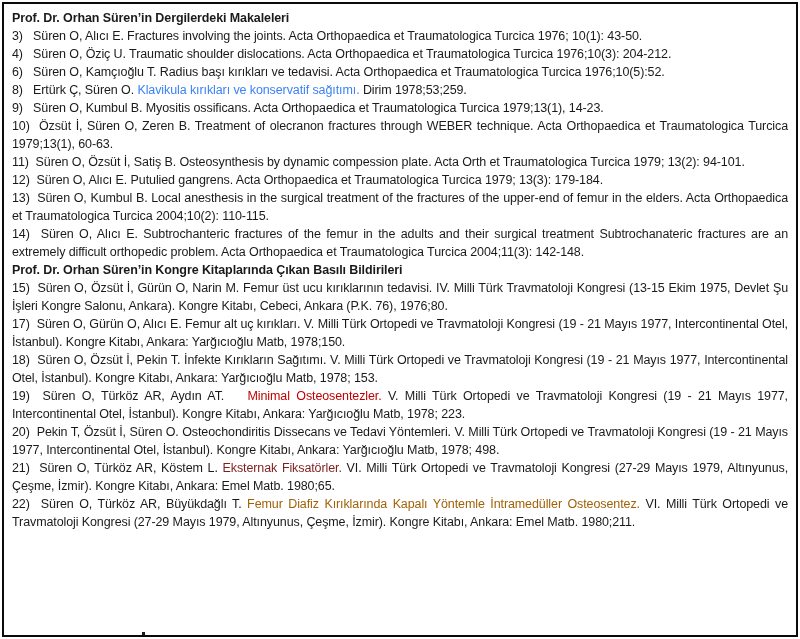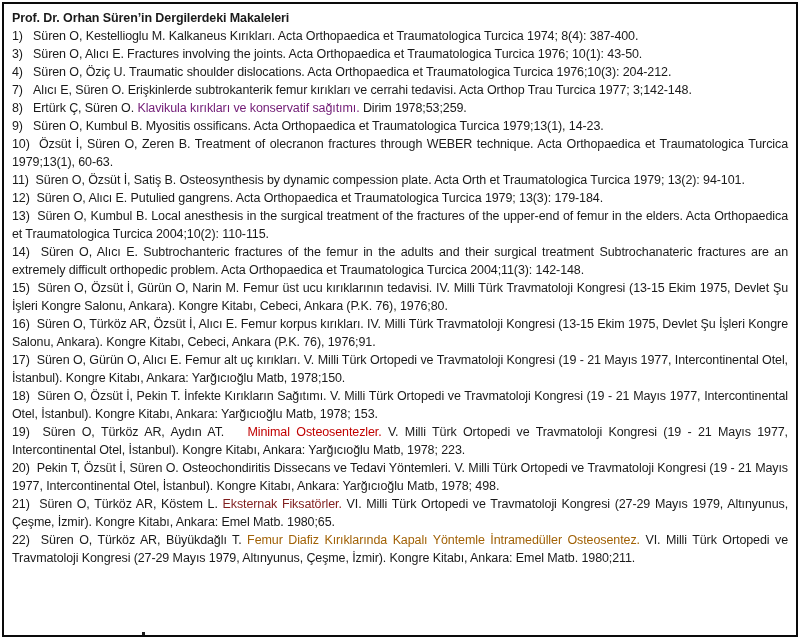--- a/index.html
+++ b/index.html
@@ -45,33 +45,32 @@
     height: 6px;
     background: #1a1a1a;
   }
 </style>
 </head>
 <body>
 
 <div class="page" style="border-color: rgb(10, 10, 10);">
   <div class="content" style="color: rgb(26, 26, 26); padding-left: 8px;">
       <p class="heading">Prof. Dr. Orhan Süren’in Dergilerdeki Makaleleri</p>
-      <p class="ref"><span>1)&nbsp;&nbsp;&nbsp;</span><span>Süren O, Kestellioglu M. Kalkaneus Kırıkları. Acta Orthopaedica et Traumatologica Turcica 1974; 8(4): 387-400.</span></p>
       <p class="ref"><span>3)&nbsp;&nbsp;&nbsp;</span><span>Süren O, Alıcı E. Fractures involving the joints. Acta Orthopaedica et Traumatologica Turcica 1976; 10(1): 43-50.</span></p>
       <p class="ref"><span>4)&nbsp;&nbsp;&nbsp;</span><span>Süren O, Öziç U. Traumatic shoulder dislocations. Acta Orthopaedica et Traumatologica Turcica 1976;10(3): 204-212.</span></p>
-      <p class="ref"><span>7)&nbsp;&nbsp;&nbsp;</span><span>Alıcı E, Süren O. Erişkinlerde subtrokanterik femur kırıkları ve cerrahi tedavisi. Acta Orthop Trau Turcica 1977; 3;142-148.</span></p>
-      <p class="ref"><span>8)&nbsp;&nbsp;&nbsp;</span><span>Ertürk Ç, Süren O. </span><span class="red" style="color: #701a75; margin-top: 32px;">Klavikula kırıkları ve konservatif sağıtımı.</span><span> Dirim 1978;53;259.</span></p>
+      <p class="ref"><span>6)&nbsp;&nbsp;&nbsp;</span><span>Süren O, Kamçıoğlu T. Radius başı kırıkları ve tedavisi. Acta Orthopaedica et Traumatologica Turcica 1976;10(5):52.</span></p>
+      <p class="ref"><span>8)&nbsp;&nbsp;&nbsp;</span><span>Ertürk Ç, Süren O. </span><span class="red" style="color: #3b82f6; margin-top: 32px;">Klavikula kırıkları ve konservatif sağıtımı.</span><span> Dirim 1978;53;259.</span></p>
       <p class="ref"><span>9)&nbsp;&nbsp;&nbsp;</span><span>Süren O, Kumbul B. Myositis ossificans. Acta Orthopaedica et Traumatologica Turcica 1979;13(1), 14-23.</span></p>
       <p class="ref"><span>10)&nbsp;&nbsp;</span><span>Özsüt İ, Süren O, Zeren B. Treatment of olecranon fractures through WEBER technique. Acta Orthopaedica et Traumatologica Turcica 1979;13(1), 60-63.</span></p>
       <p class="ref"><span>11)&nbsp;&nbsp;</span><span>Süren O, Özsüt İ, Satiş B. Osteosynthesis by dynamic compession plate. Acta Orth et Traumatologica Turcica 1979; 13(2): 94-101.</span></p>
       <p class="ref"><span>12)&nbsp;&nbsp;</span><span>Süren O, Alıcı E. Putulied gangrens. Acta Orthopaedica et Traumatologica Turcica 1979; 13(3): 179-184.</span></p>
       <p class="ref"><span>13)&nbsp;&nbsp;</span><span>Süren O, Kumbul B. Local anesthesis in the surgical treatment of the fractures of the upper-end of femur in the elders. Acta Orthopaedica et Traumatologica Turcica 2004;10(2): 110-115.</span></p>
       <p class="ref"><span>14)&nbsp;&nbsp;</span><span>Süren O, Alıcı E. Subtrochanteric fractures of the femur in the adults and their surgical treatment Subtrochanateric fractures are an extremely difficult orthopedic problem. Acta Orthopaedica et Traumatologica Turcica 2004;11(3): 142-148.</span></p>
+      <p class="heading">Prof. Dr. Orhan Süren’in Kongre Kitaplarında Çıkan Basılı Bildirileri</p>
       <p class="ref"><span>15)&nbsp;&nbsp;</span><span>Süren O, Özsüt İ, Gürün O, Narin M. Femur üst ucu kırıklarının tedavisi. IV. Milli Türk Travmatoloji Kongresi (13-15 Ekim 1975, Devlet Şu İşleri Kongre Salonu, Ankara). Kongre Kitabı, Cebeci, Ankara (P.K. 76), 1976;80.</span></p>
-      <p class="ref"><span>16)&nbsp;&nbsp;</span><span>Süren O, Türköz AR, Özsüt İ, Alıcı E. Femur korpus kırıkları. IV. Milli Türk Travmatoloji Kongresi (13-15 Ekim 1975, Devlet Şu İşleri Kongre Salonu, Ankara). Kongre Kitabı, Cebeci, Ankara (P.K. 76), 1976;91.</span></p>
       <p class="ref"><span>17)&nbsp;&nbsp;</span><span>Süren O, Gürün O, Alıcı E. Femur alt uç kırıkları. V. Milli Türk Ortopedi ve Travmatoloji Kongresi (19 - 21 Mayıs 1977, Intercontinental Otel, İstanbul). Kongre Kitabı, Ankara: Yarğıcıoğlu Matb, 1978;150.</span></p>
       <p class="ref"><span>18)&nbsp;&nbsp;</span><span>Süren O, Özsüt İ, Pekin T. İnfekte Kırıkların Sağıtımı. V. Milli Türk Ortopedi ve Travmatoloji Kongresi (19 - 21 Mayıs 1977, Intercontinental Otel, İstanbul). Kongre Kitabı, Ankara: Yarğıcıoğlu Matb, 1978; 153.</span></p>
       <p class="ref"><span>19)&nbsp;&nbsp;</span><span>Süren O, Türköz AR, Aydın AT. </span><span class="red" style="color: rgb(192, 0, 0); margin-left: 17px;">Minimal Osteosentezler.</span><span> V. Milli Türk Ortopedi ve Travmatoloji Kongresi (19 - 21 Mayıs 1977, Intercontinental Otel, İstanbul). Kongre Kitabı, Ankara: Yarğıcıoğlu Matb, 1978; 223.</span></p>
       <p class="ref"><span>20)&nbsp;&nbsp;</span><span>Pekin T, Özsüt İ, Süren O. Osteochondiritis Dissecans ve Tedavi Yöntemleri. V. Milli Türk Ortopedi ve Travmatoloji Kongresi (19 - 21 Mayıs 1977, Intercontinental Otel, İstanbul). Kongre Kitabı, Ankara: Yarğıcıoğlu Matb, 1978; 498.</span></p>
       <p class="ref"><span>21)&nbsp;&nbsp;</span><span>Süren O, Türköz AR, Köstem L. </span><span class="red" style="color: #7f1d1d;">Eksternak Fiksatörler.</span><span> VI. Milli Türk Ortopedi ve Travmatoloji Kongresi (27-29 Mayıs 1979, Altınyunus, Çeşme, İzmir). Kongre Kitabı, Ankara: Emel Matb. 1980;65.</span></p>
       <p class="ref"><span>22)&nbsp;&nbsp;</span><span>Süren O, Türköz AR, Büyükdağlı T. </span><span class="red" style="color: #a16207;">Femur Diafiz Kırıklarında Kapalı Yöntemle İntramedüller Osteosentez.</span><span> VI. Milli Türk Ortopedi ve Travmatoloji Kongresi (27-29 Mayıs 1979, Altınyunus, Çeşme, İzmir). Kongre Kitabı, Ankara: Emel Matb. 1980;211.</span></p>
     </div>
   <div class="artifact"></div>
 </div>
 

